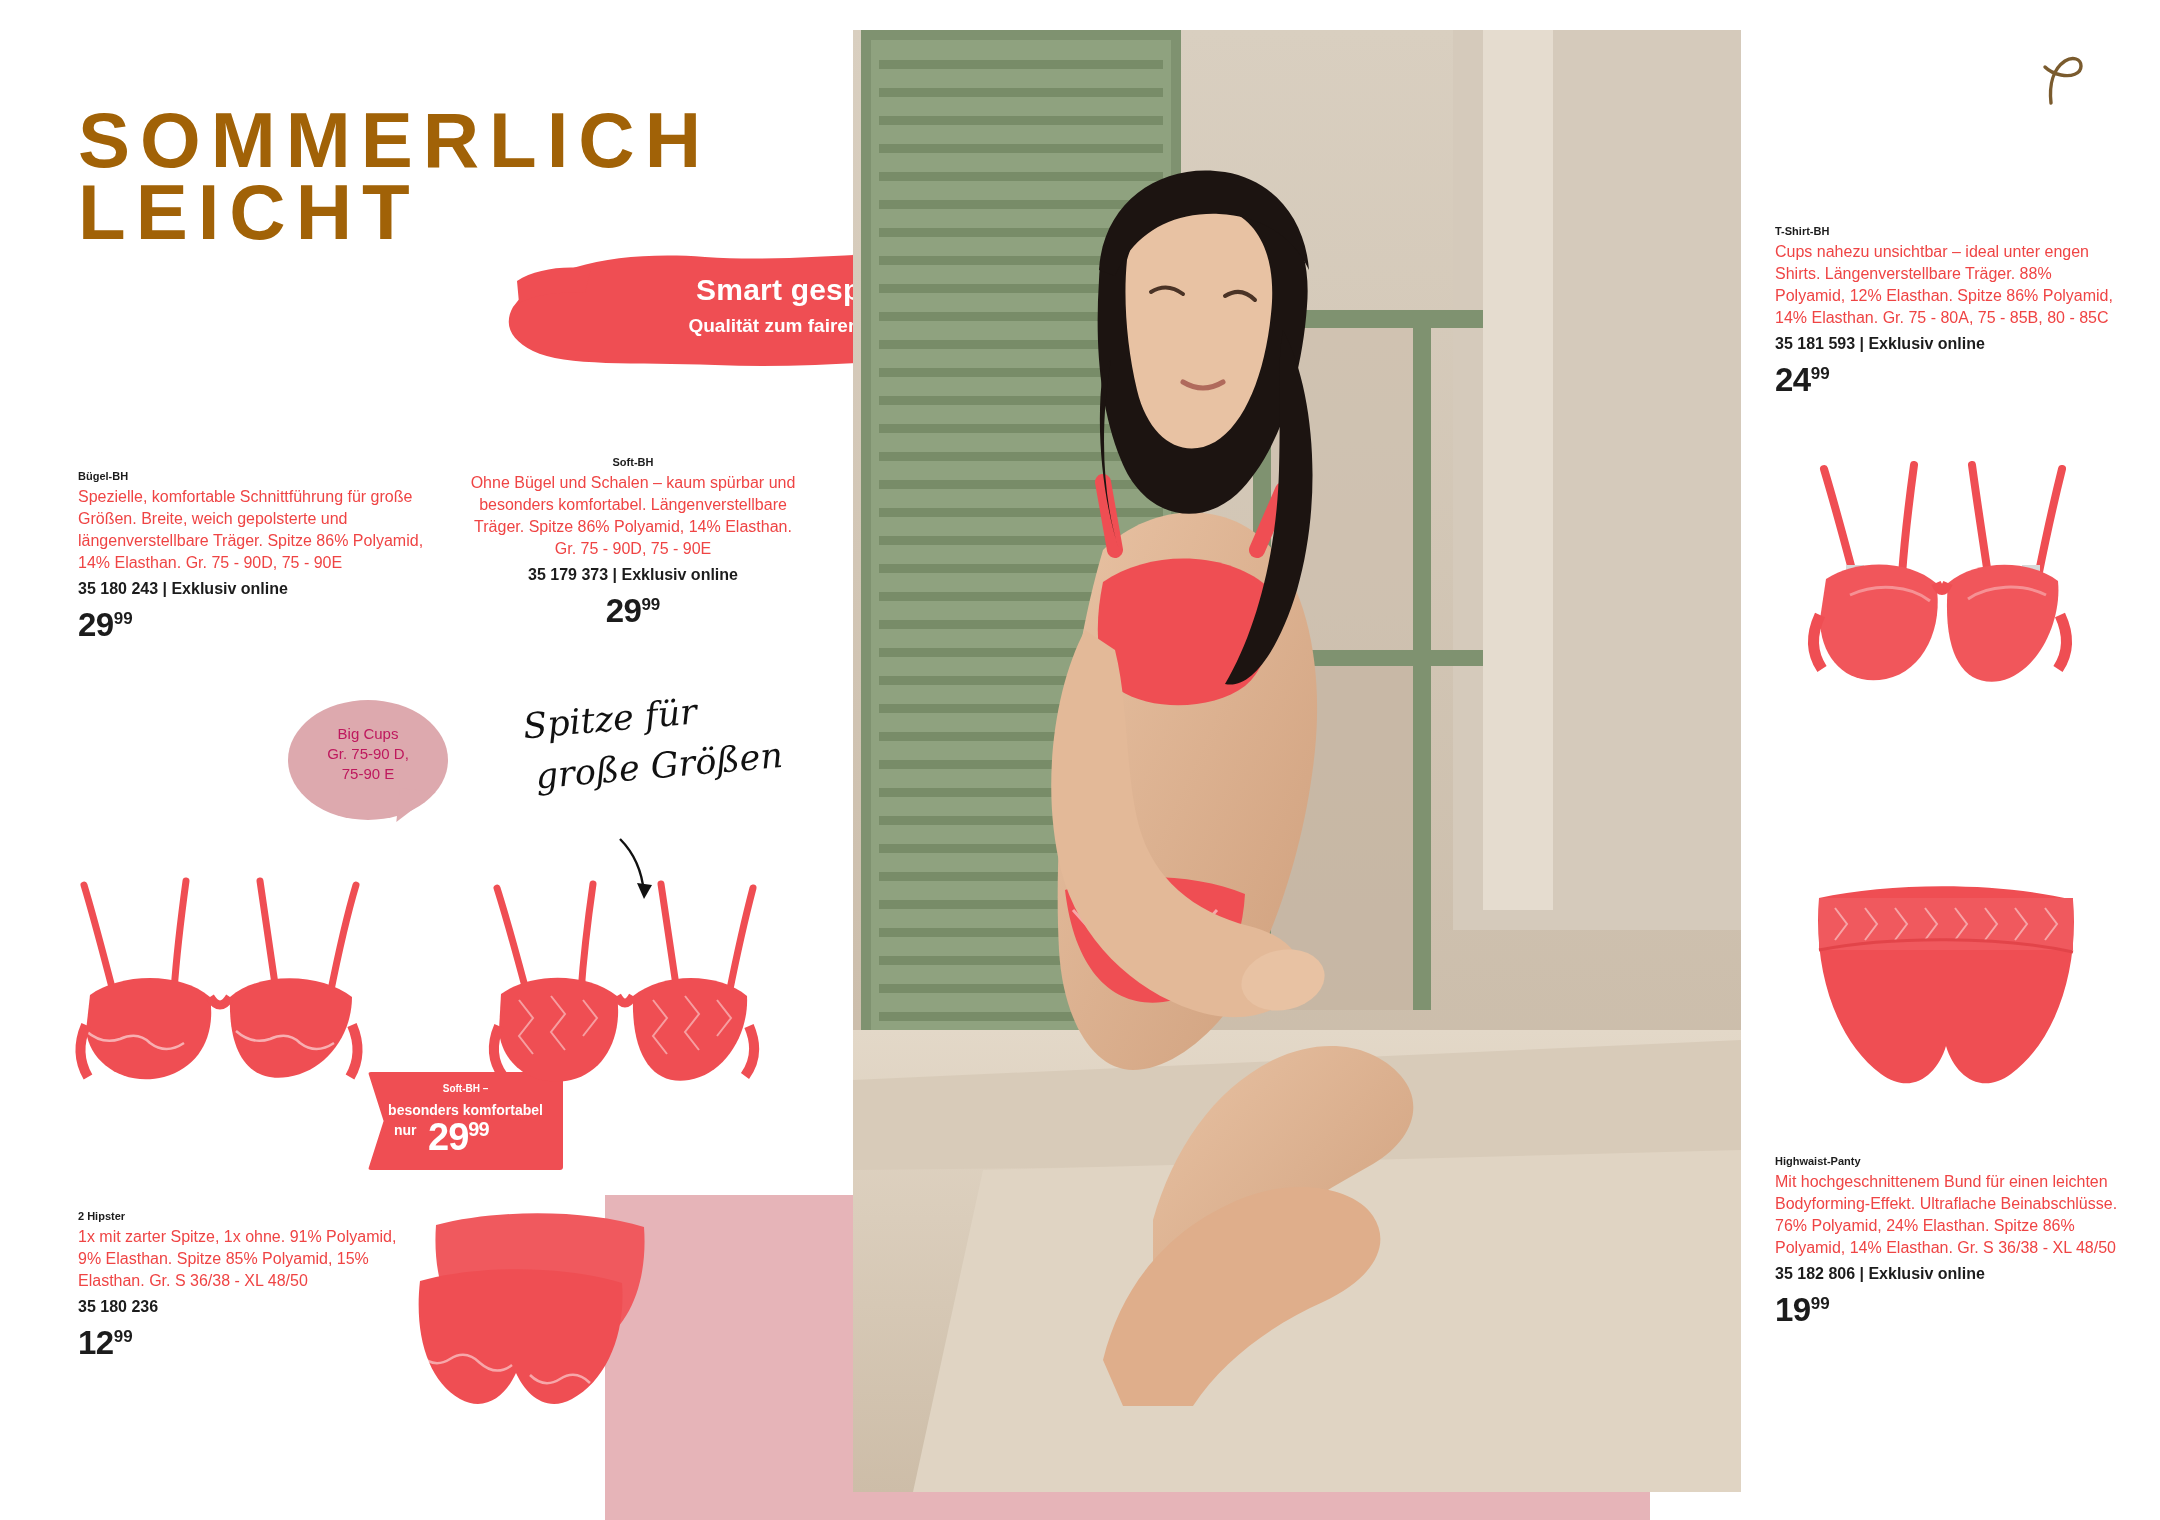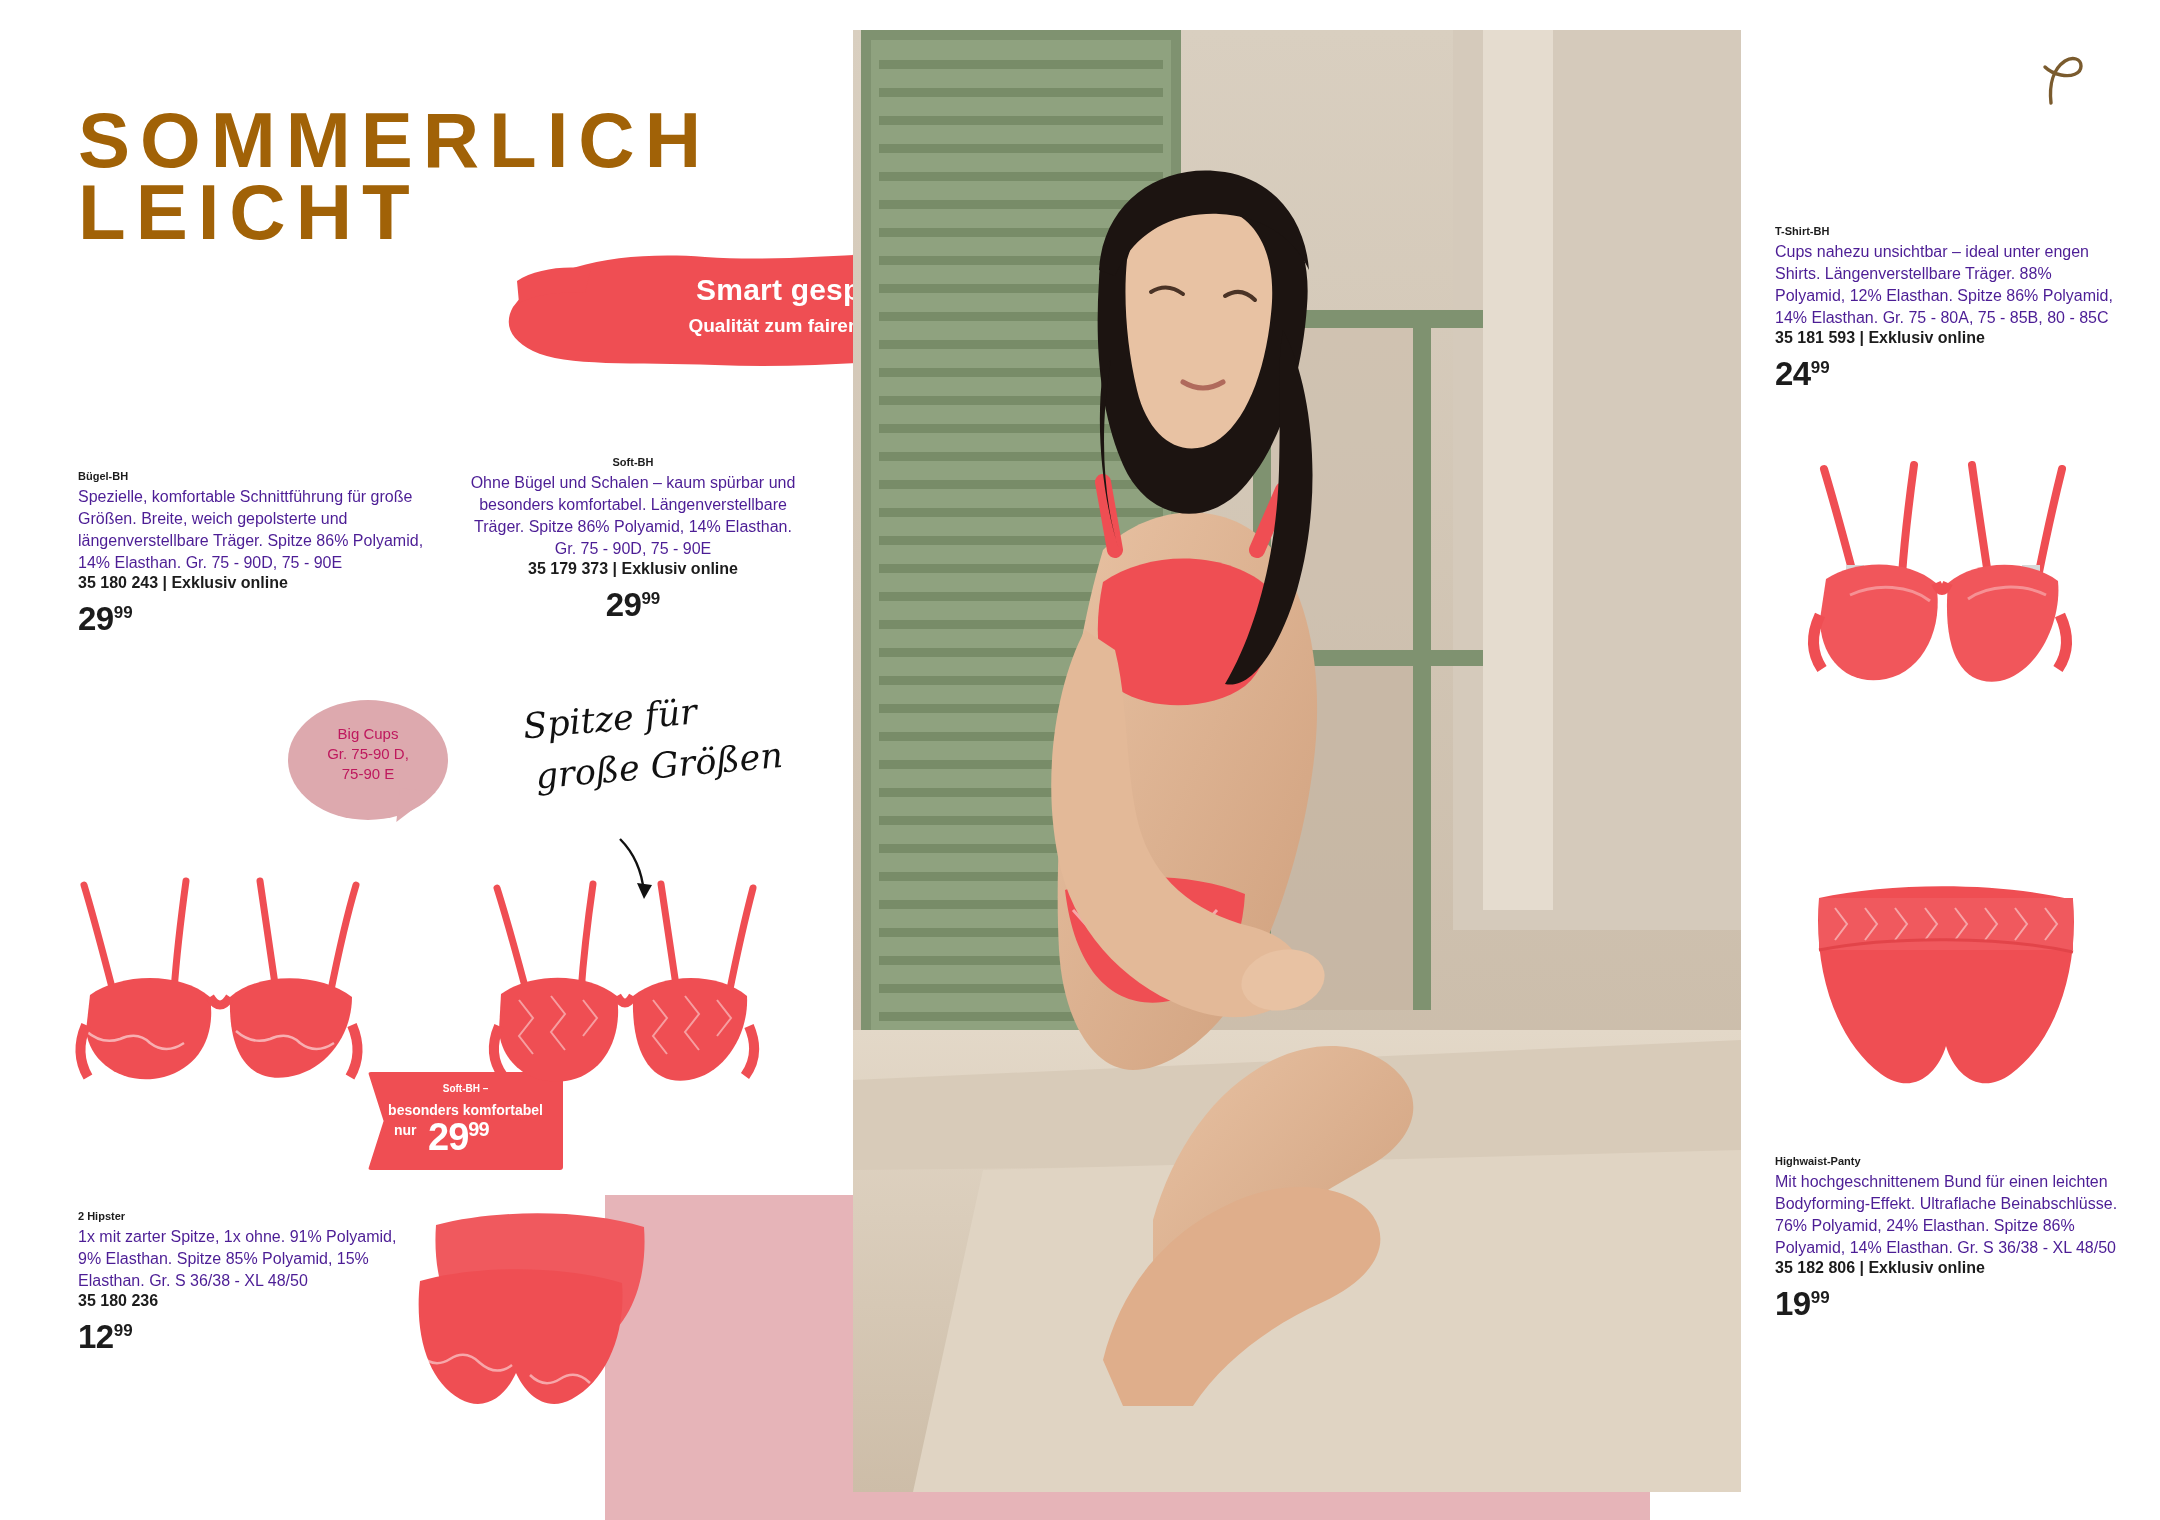--- a/index.html
+++ b/index.html
@@ -28,22 +28,22 @@
   .brush svg{position:absolute;inset:0;}
   .brush-text{
     position:absolute;left:0;top:28px;width:595px;text-align:center;color:#fff;
   }
   .brush-text .t1{font-size:30px;font-weight:bold;letter-spacing:.2px;}
   .brush-text .t2{font-size:19px;font-weight:bold;margin-top:8px;}
 
   
   .prod{position:absolute;}
   .prod .title{font-size:11px;font-weight:bold;margin-bottom:4px;}
-  .prod .desc{font-size:16px;line-height:1.38;color:#4c1d95;}
-  .prod .artnr{font-size:16px;font-weight:bold;}
+  .prod .desc{font-size:16px;line-height:1.38;color:#ef4444;}
+  .prod .artnr{font-size:16px;font-weight:bold;margin-top:6px;}
   .price{margin-top:8px;font-size:33px;font-weight:bold;letter-spacing:-0.5px;}
   .price sup{font-size:17px;font-weight:bold;vertical-align:super;letter-spacing:0;}
 
   #prod-buegel{left:78px;top:470px;width:350px;}
   #prod-soft{left:463px;top:456px;width:340px;text-align:center;}
   #prod-hipster{left:78px;top:1210px;width:340px;}
   #prod-tshirt{left:1775px;top:225px;width:345px;}
   #prod-panty{left:1775px;top:1155px;width:350px;}
 
   

